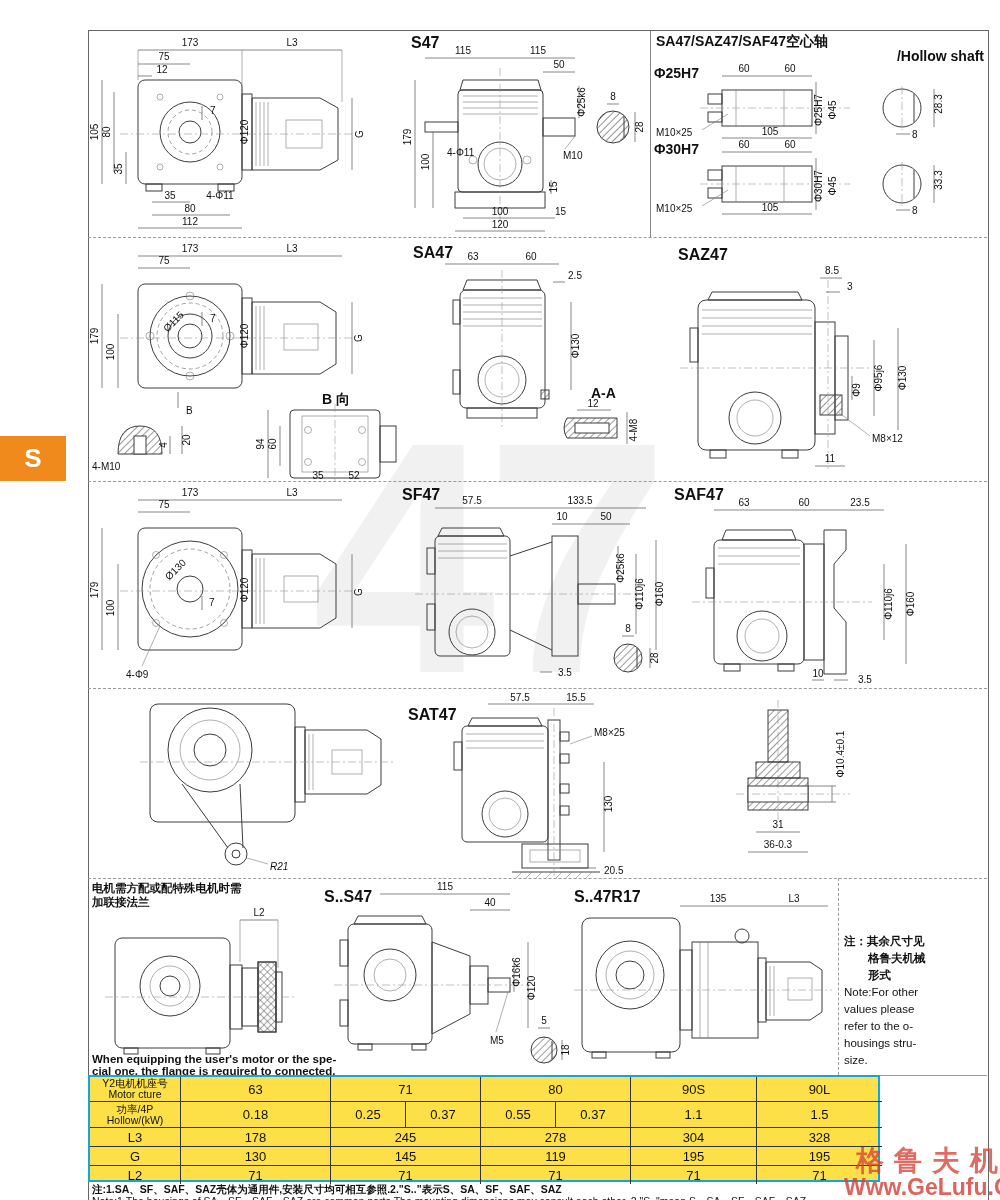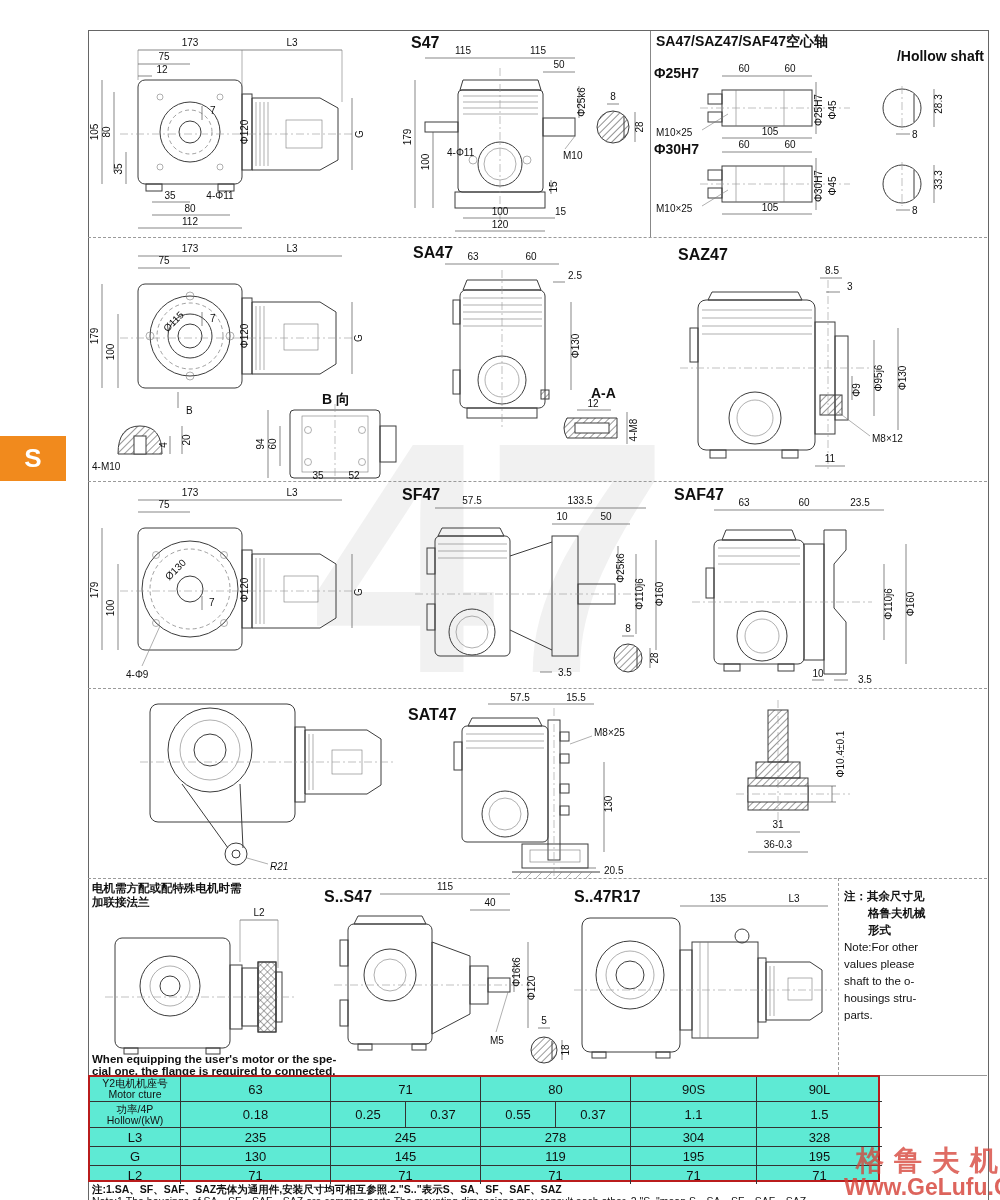--- a/index.html
+++ b/index.html
@@ -21,26 +21,26 @@
             color:rgba(214,66,56,0.82);white-space:nowrap;z-index:6;}
   svg{position:absolute;z-index:2;overflow:visible;}
   svg .st{stroke:#3c3c3c;fill:none;stroke-width:1;}
   svg .thin{stroke:#7a7a7a;fill:none;stroke-width:.6;}
   svg .dim{stroke:#555;fill:none;stroke-width:.7;}
   svg .cl{stroke:#999;fill:none;stroke-width:.6;stroke-dasharray:8 3 2 3;}
   svg .dash{stroke:#777;fill:none;stroke-width:.7;stroke-dasharray:4 3;}
   svg text{font-family:"Liberation Sans",sans-serif;font-size:10px;fill:#101010;stroke:none;}
   svg text.ttl{font-size:16px;font-weight:bold;}
   svg text.ttl2{font-size:14px;font-weight:bold;}
-  .notebox{position:absolute;z-index:2;font-size:11.5px;line-height:17px;}
+  .notebox{position:absolute;z-index:2;font-size:11.5px;line-height:17px;margin-top:45px;}
   .notebox .cnl{font-weight:bold;}
   
   .gtable{position:absolute;left:88px;top:1075px;width:792px;height:107px;z-index:3;
           display:grid;grid-template-columns:90px 150px 75px 75px 75px 75px 126px 126px;
-          grid-template-rows:24px 26px 19px 19px 19px;border:2px solid #b91c1c;background:#5eead4;
+          grid-template-rows:24px 26px 19px 19px 19px;border:2px solid #0ea5e9;background:#fde047;
           box-sizing:border-box;}
   .tc{border-left:1px solid #333;border-top:1px solid #333;display:flex;align-items:center;
       justify-content:center;font-size:13px;}
   .tc.nt{border-top:none;}
   .tc.nl{border-left:none;}
   .lbl2{flex-direction:column;font-size:10.5px;line-height:11px;text-align:center;}
   .c2{grid-column:2 / span 1}.c3{grid-column:3}.c4{grid-column:4}.c5{grid-column:5}.c6{grid-column:6}
   .c7{grid-column:7}.c8{grid-column:8}
   .c3s2{grid-column:3 / span 2}.c5s2{grid-column:5 / span 2}
   .fnote{position:absolute;left:92px;z-index:3;font-size:10.5px;white-space:nowrap;}
@@ -706,23 +706,23 @@
       <text x="224" y="22" text-anchor="middle">L3</text>
     </g>
   </svg>
 
   <div class="notebox" style="left:844px;top:888px;width:140px;">
     <div class="cnl">注：其余尺寸见</div>
     <div class="cnl" style="padding-left:24px;">格鲁夫机械</div>
     <div class="cnl" style="padding-left:24px;">形式</div>
     <div>Note:For other</div>
     <div>values please</div>
-    <div>shaft to the o-</div>
+    <div>refer to the o-</div>
     <div>housings stru-</div>
-    <div>parts.</div>
+    <div>size.</div>
   </div>
 
   <div class="gtable">
     <div class="tc nt nl lbl2">
       <span>Y2电机机座号</span>
       <span>Motor cture</span>
     </div>
     <div class="tc nt c2">63</div>
     <div class="tc nt c3s2">71</div>
     <div class="tc nt c5s2">80</div>
@@ -735,21 +735,21 @@
     </div>
     <div class="tc c2">0.18</div>
     <div class="tc c3">0.25</div>
     <div class="tc c4">0.37</div>
     <div class="tc c5">0.55</div>
     <div class="tc c6">0.37</div>
     <div class="tc c7">1.1</div>
     <div class="tc c8">1.5</div>
 
     <div class="tc nl">L3</div>
-    <div class="tc c2">235</div>
+    <div class="tc c2">178</div>
     <div class="tc c3s2">245</div>
     <div class="tc c5s2">278</div>
     <div class="tc c7">304</div>
     <div class="tc c8">328</div>
 
     <div class="tc nl">G</div>
     <div class="tc c2">130</div>
     <div class="tc c3s2">145</div>
     <div class="tc c5s2">119</div>
     <div class="tc c7">195</div>

